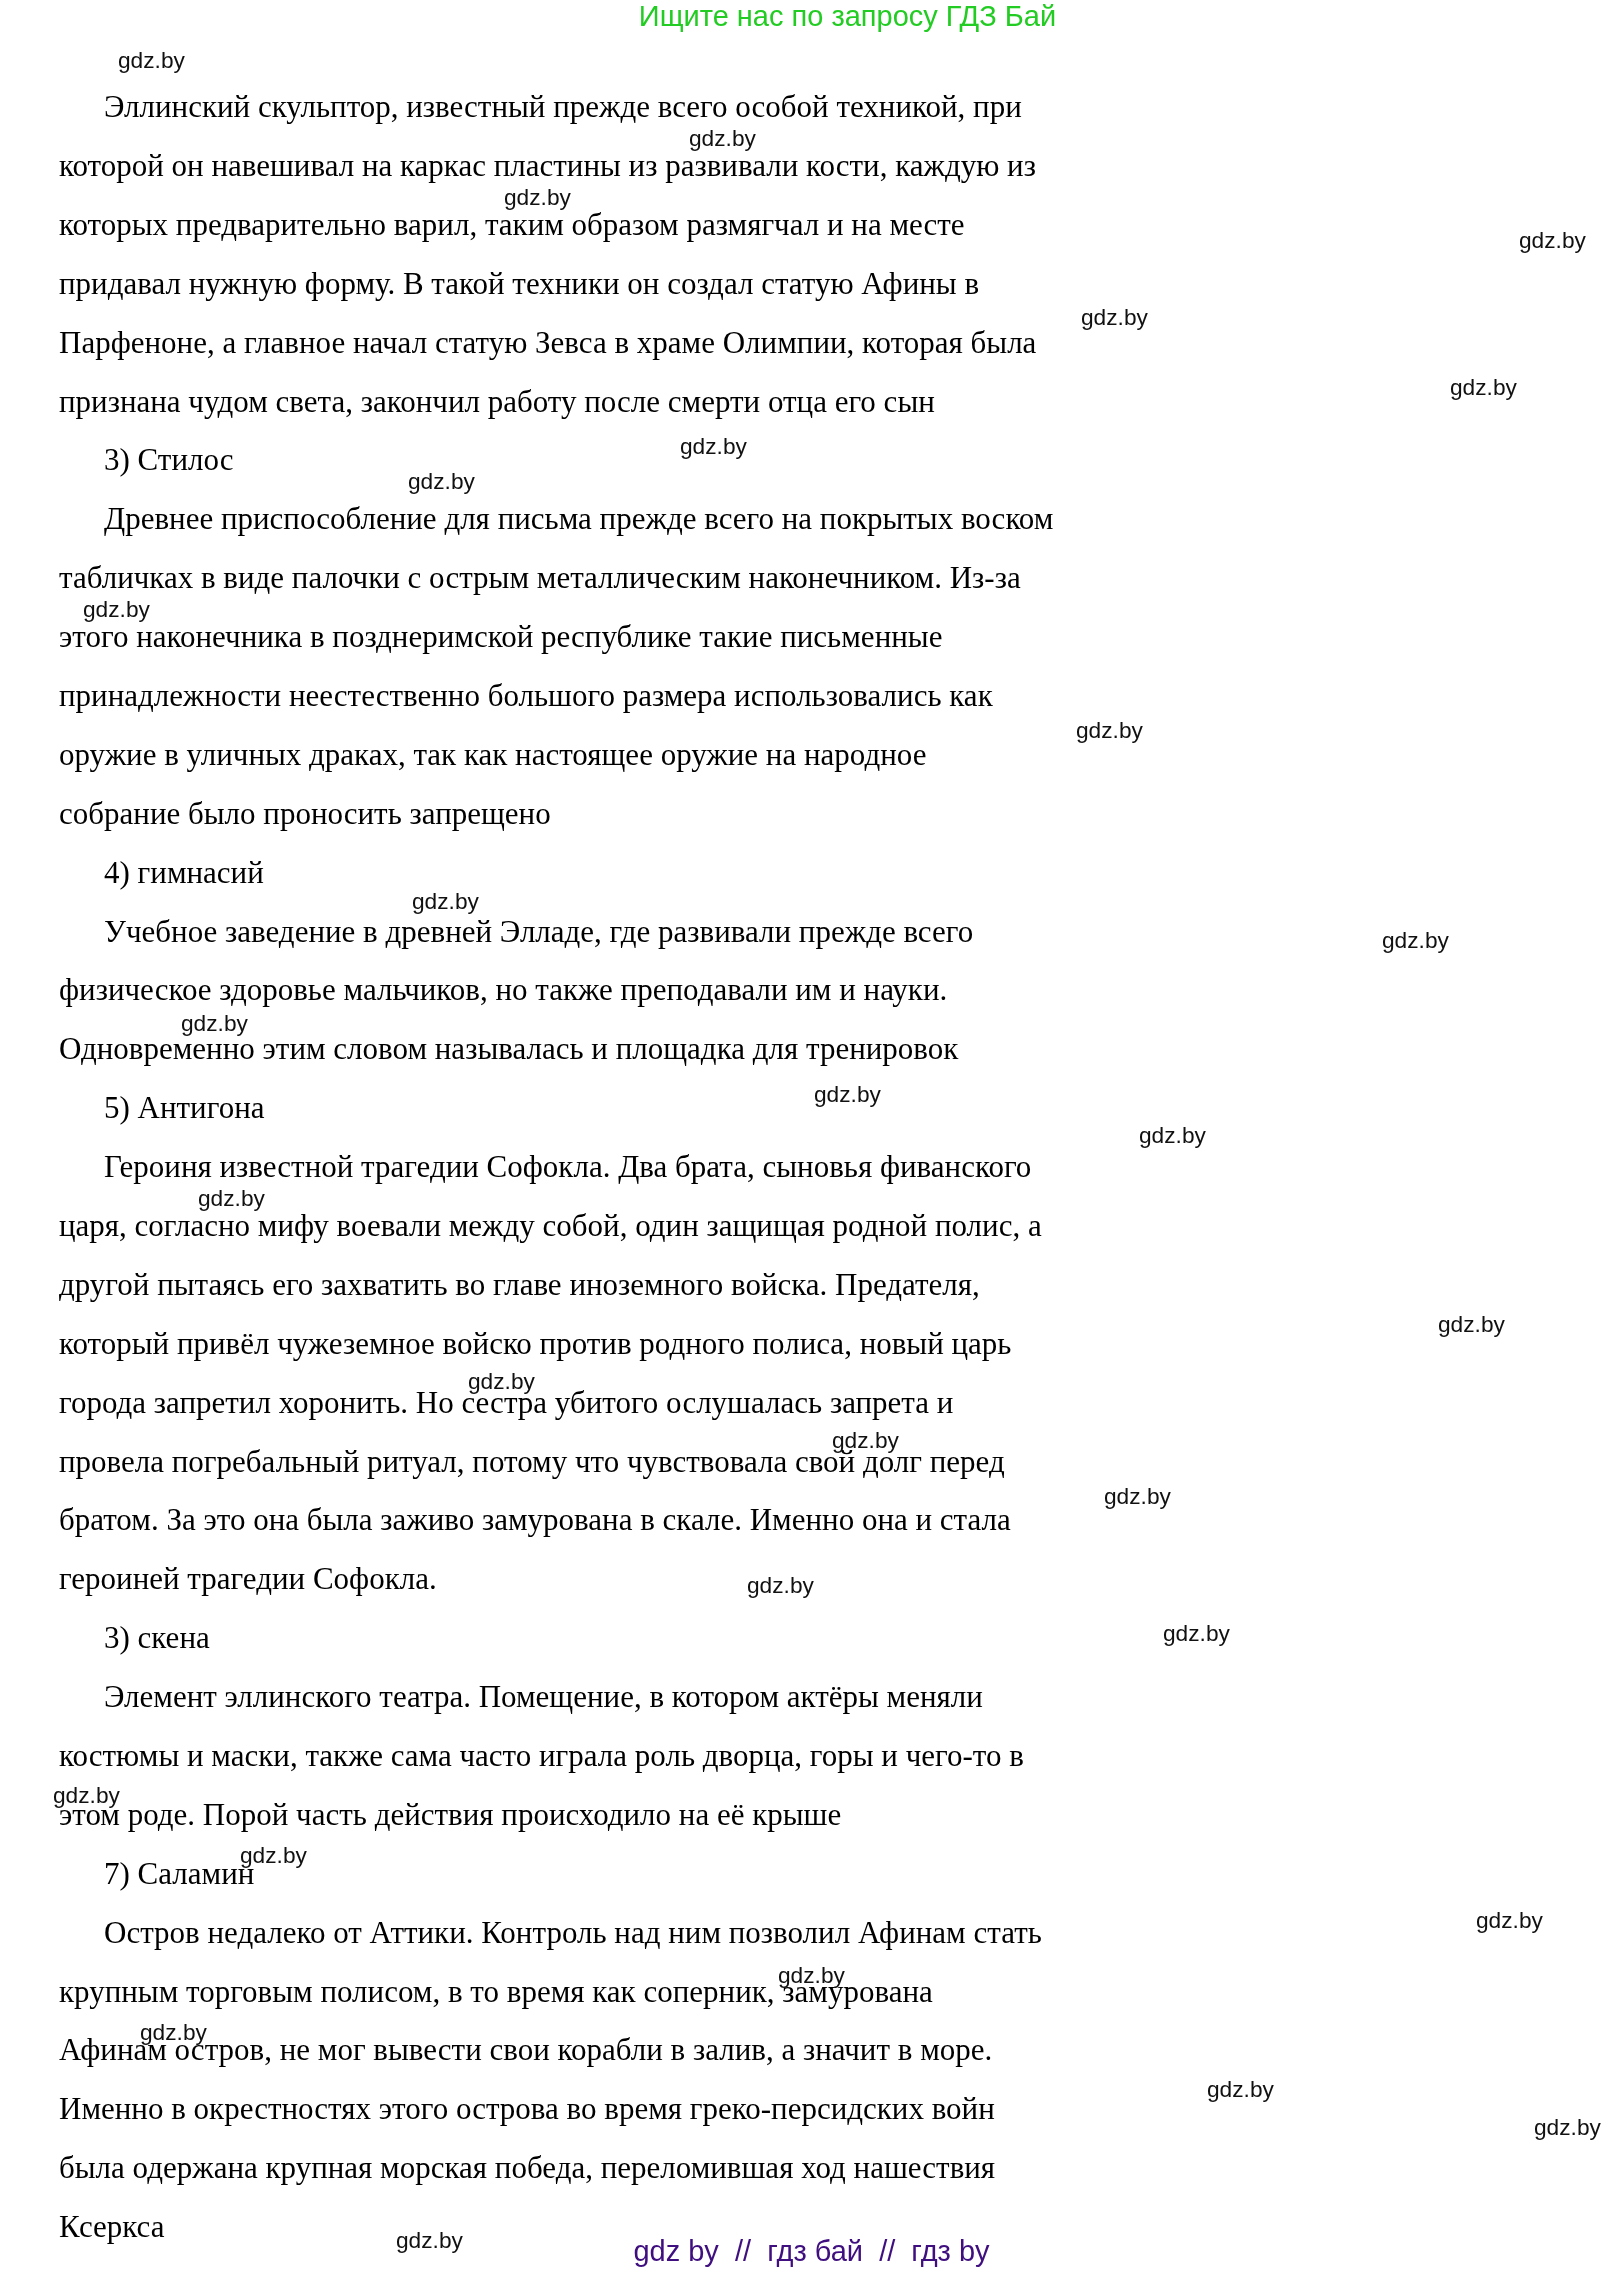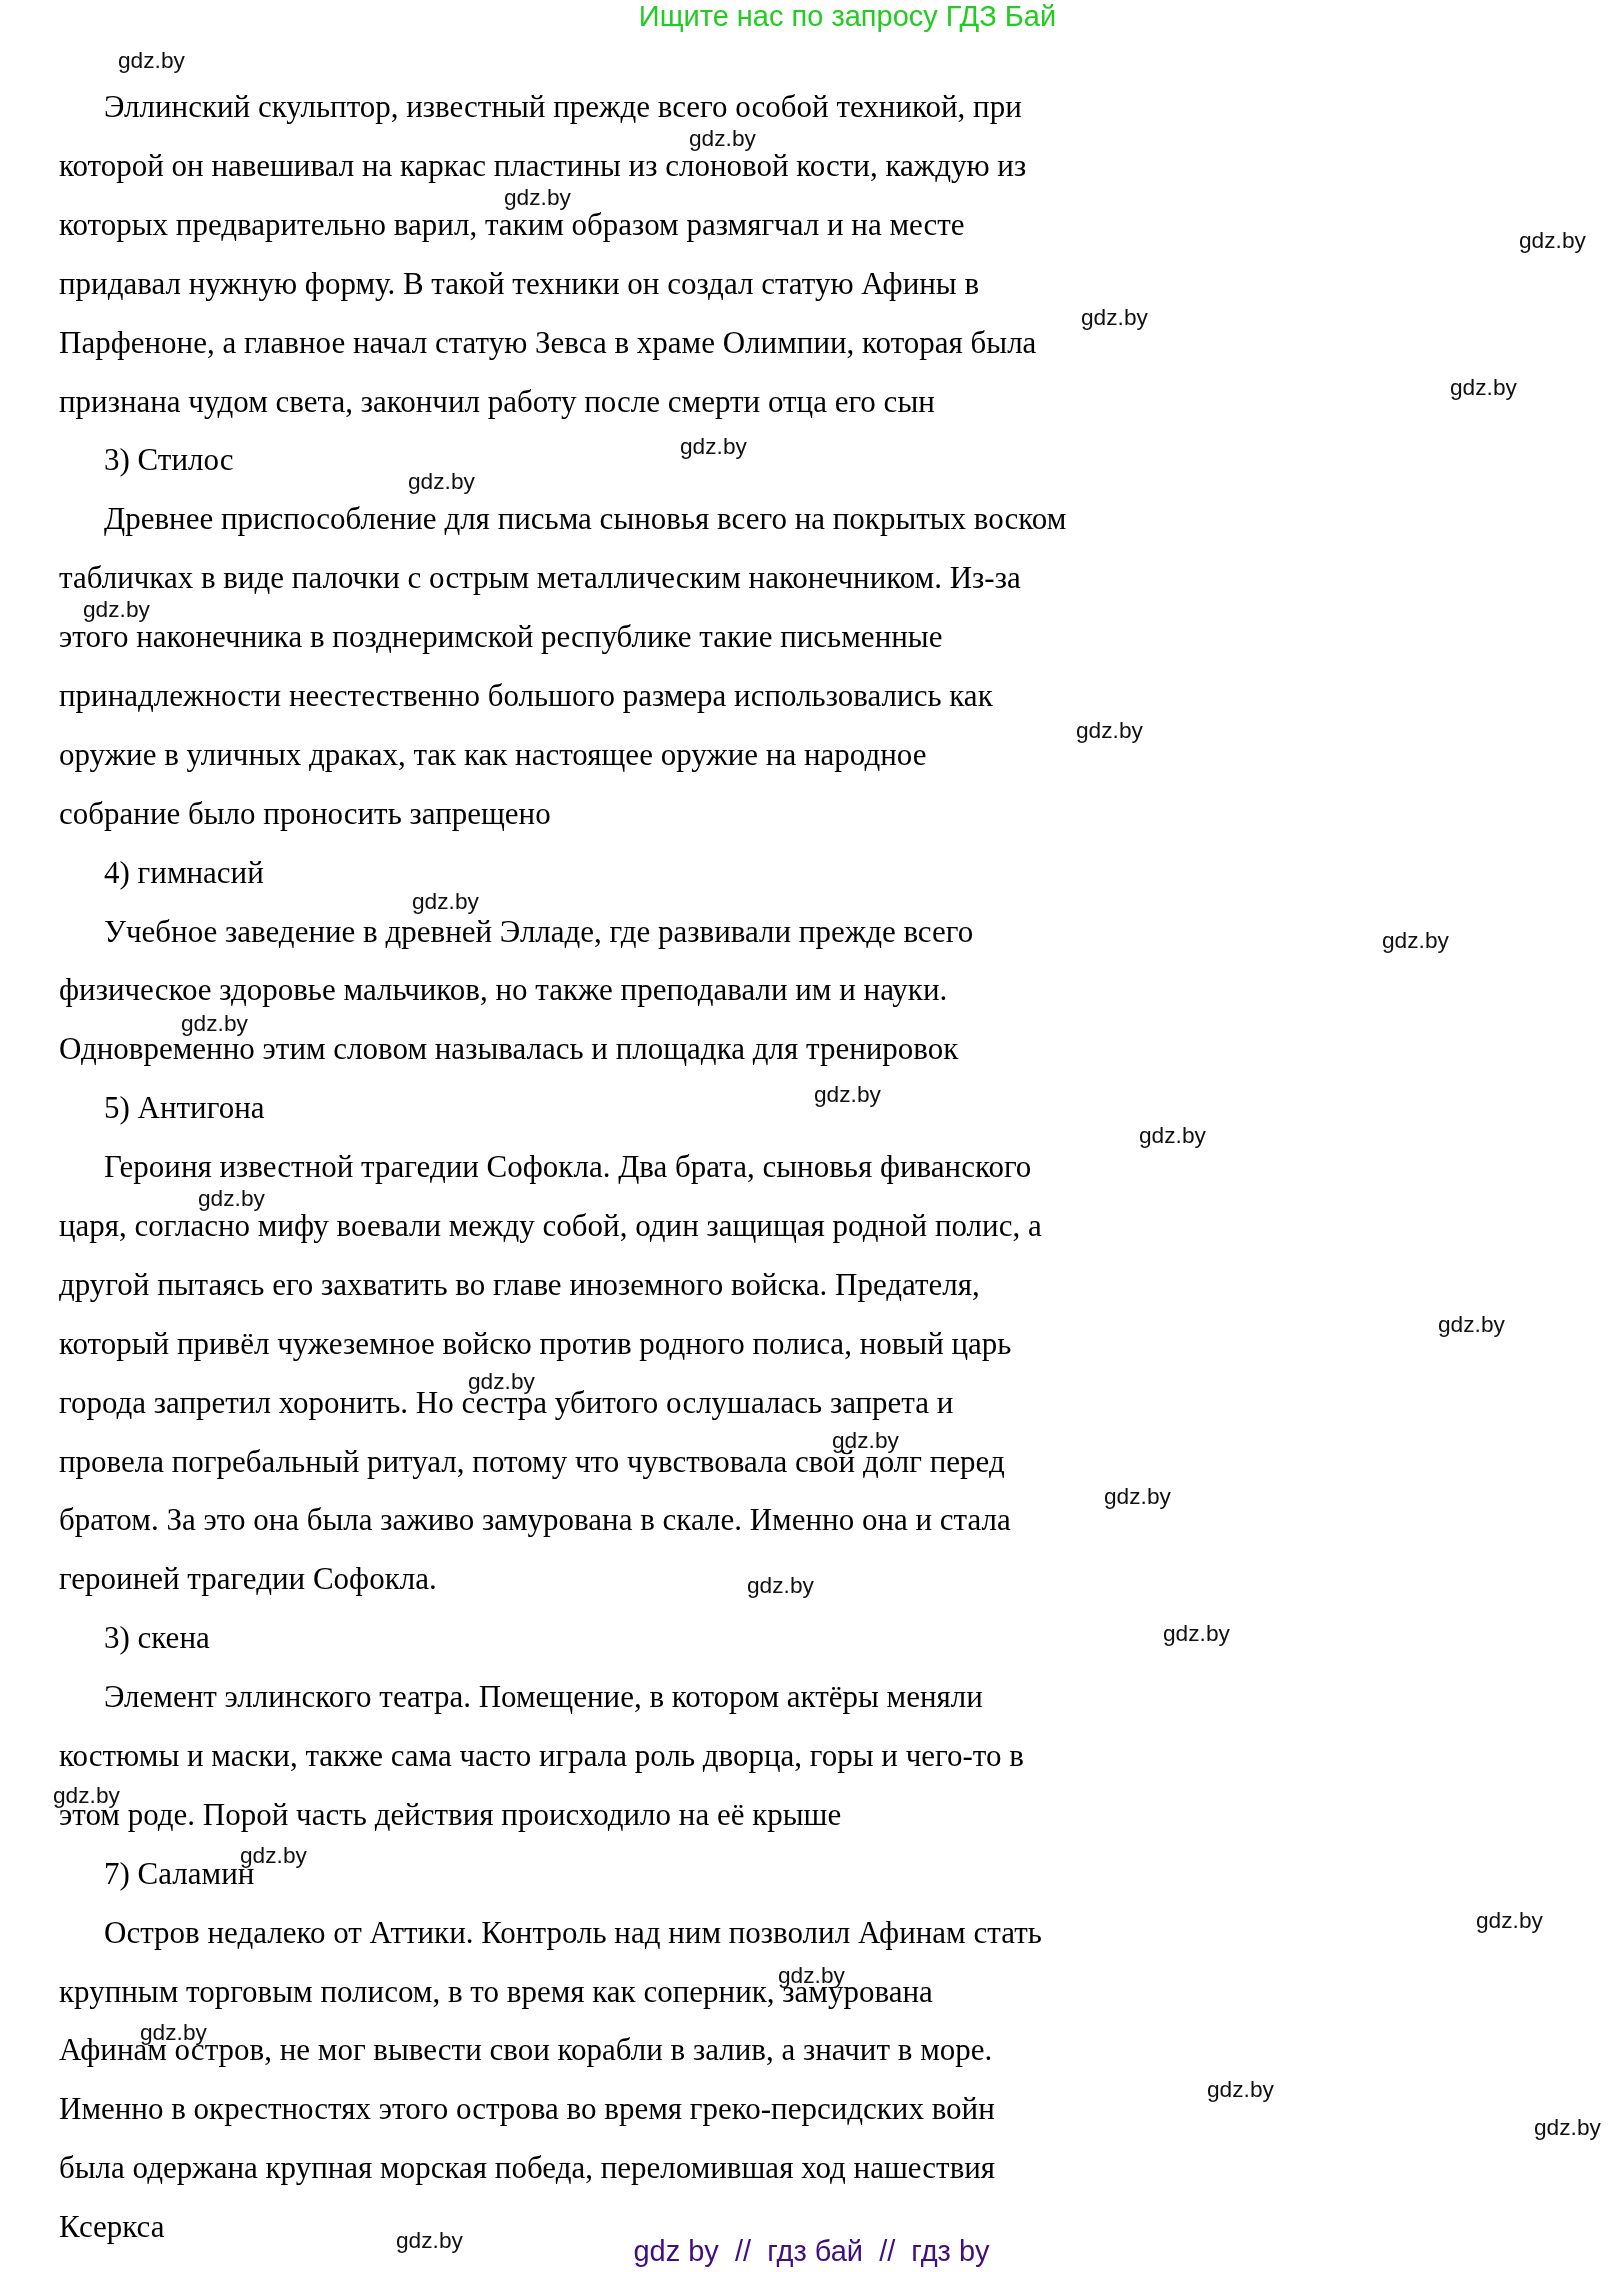--- a/index.html
+++ b/index.html
@@ -26,27 +26,27 @@
     font-size: 22.7px; line-height: 26px; color: #111111; white-space: nowrap;
   }
 </style>
 </head>
 <body>
 
 <div class="header">Ищите нас по запросу ГДЗ Бай</div>
 
 <div>
   <div class="line indent" style="top:83px">Эллинский скульптор, известный прежде всего особой техникой, при</div>
-  <div class="line" style="top:142px">которой он навешивал на каркас пластины из слоновой кости, каждую из</div>
+  <div class="line" style="top:142px">которой он навешивал на каркас пластины из развивали кости, каждую из</div>
   <div class="line" style="top:201px">которых предварительно варил, таким образом размягчал и на месте</div>
   <div class="line" style="top:260px">придавал нужную форму. В такой техники он создал статую Афины в</div>
   <div class="line" style="top:319px">Парфеноне, а главное начал статую Зевса в храме Олимпии, которая была</div>
   <div class="line" style="top:378px">признана чудом света, закончил работу после смерти отца его сын</div>
   <div class="line indent" style="top:436px">3) Стилос</div>
-  <div class="line indent" style="top:495px">Древнее приспособление для письма сыновья всего на покрытых воском</div>
+  <div class="line indent" style="top:495px">Древнее приспособление для письма прежде всего на покрытых воском</div>
   <div class="line" style="top:554px">табличках в виде палочки с острым металлическим наконечником. Из-за</div>
   <div class="line" style="top:613px">этого наконечника в позднеримской республике такие письменные</div>
   <div class="line" style="top:672px">принадлежности неестественно большого размера использовались как</div>
   <div class="line" style="top:731px">оружие в уличных драках, так как настоящее оружие на народное</div>
   <div class="line" style="top:790px">собрание было проносить запрещено</div>
   <div class="line indent" style="top:849px">4) гимнасий</div>
   <div class="line indent" style="top:908px">Учебное заведение в древней Элладе, где развивали прежде всего</div>
   <div class="line" style="top:966px">физическое здоровье мальчиков, но также преподавали им и науки.</div>
   <div class="line" style="top:1025px">Одновременно этим словом называлась и площадка для тренировок</div>
   <div class="line indent" style="top:1084px">5) Антигона</div>

